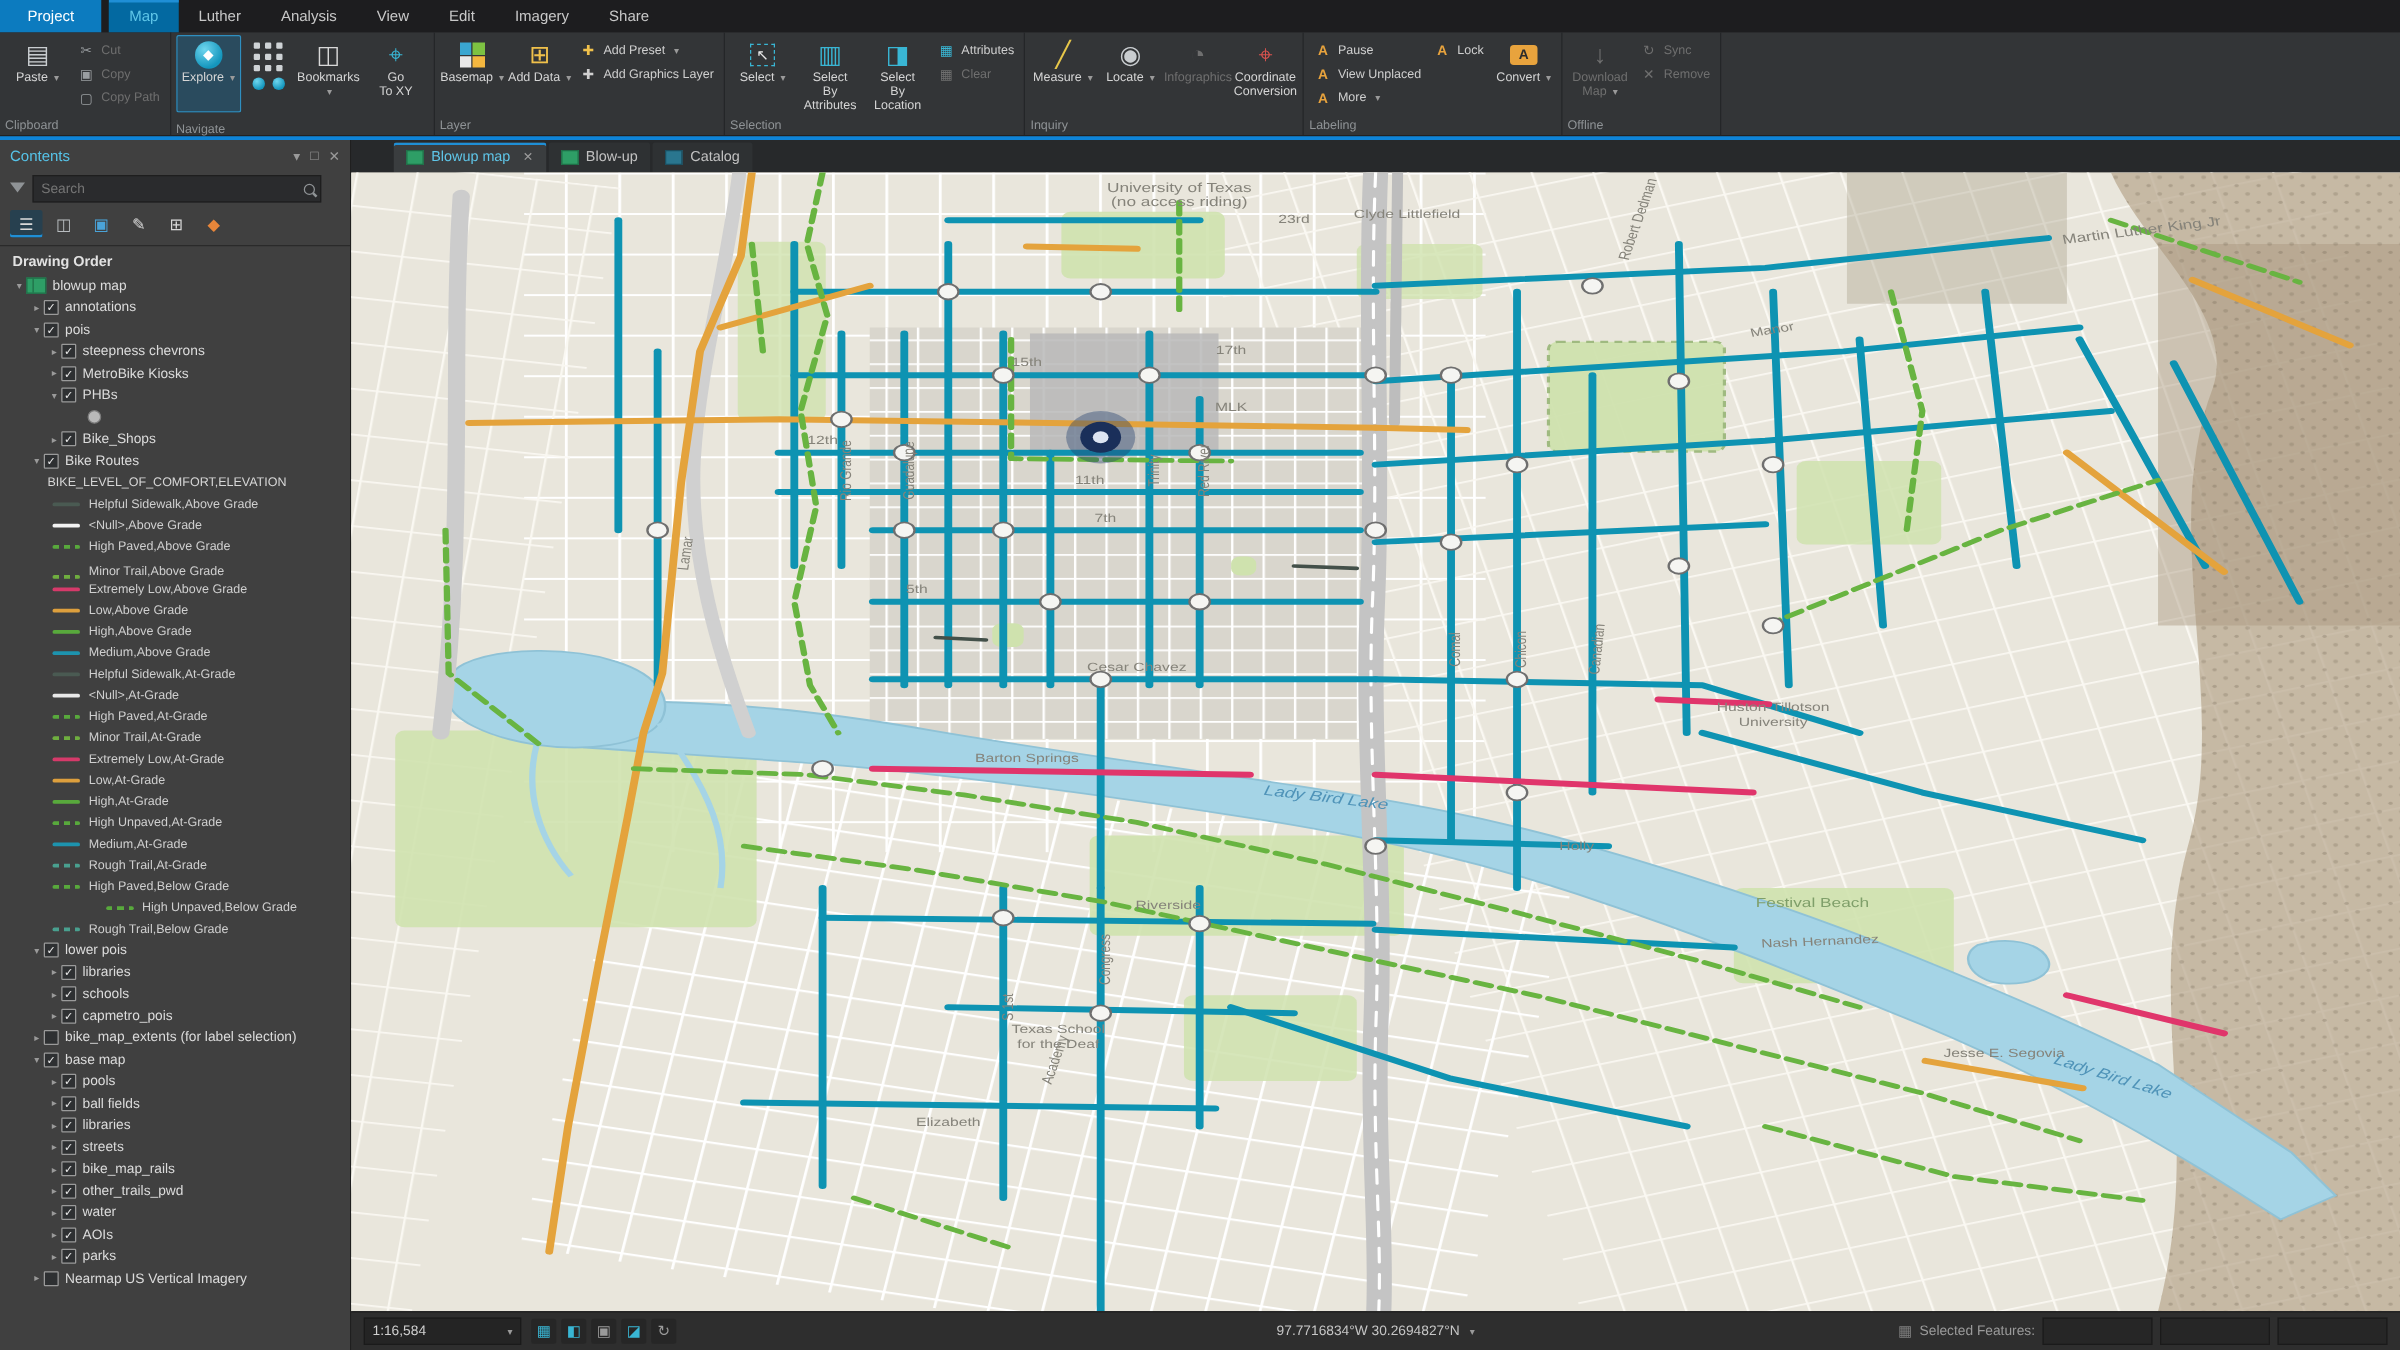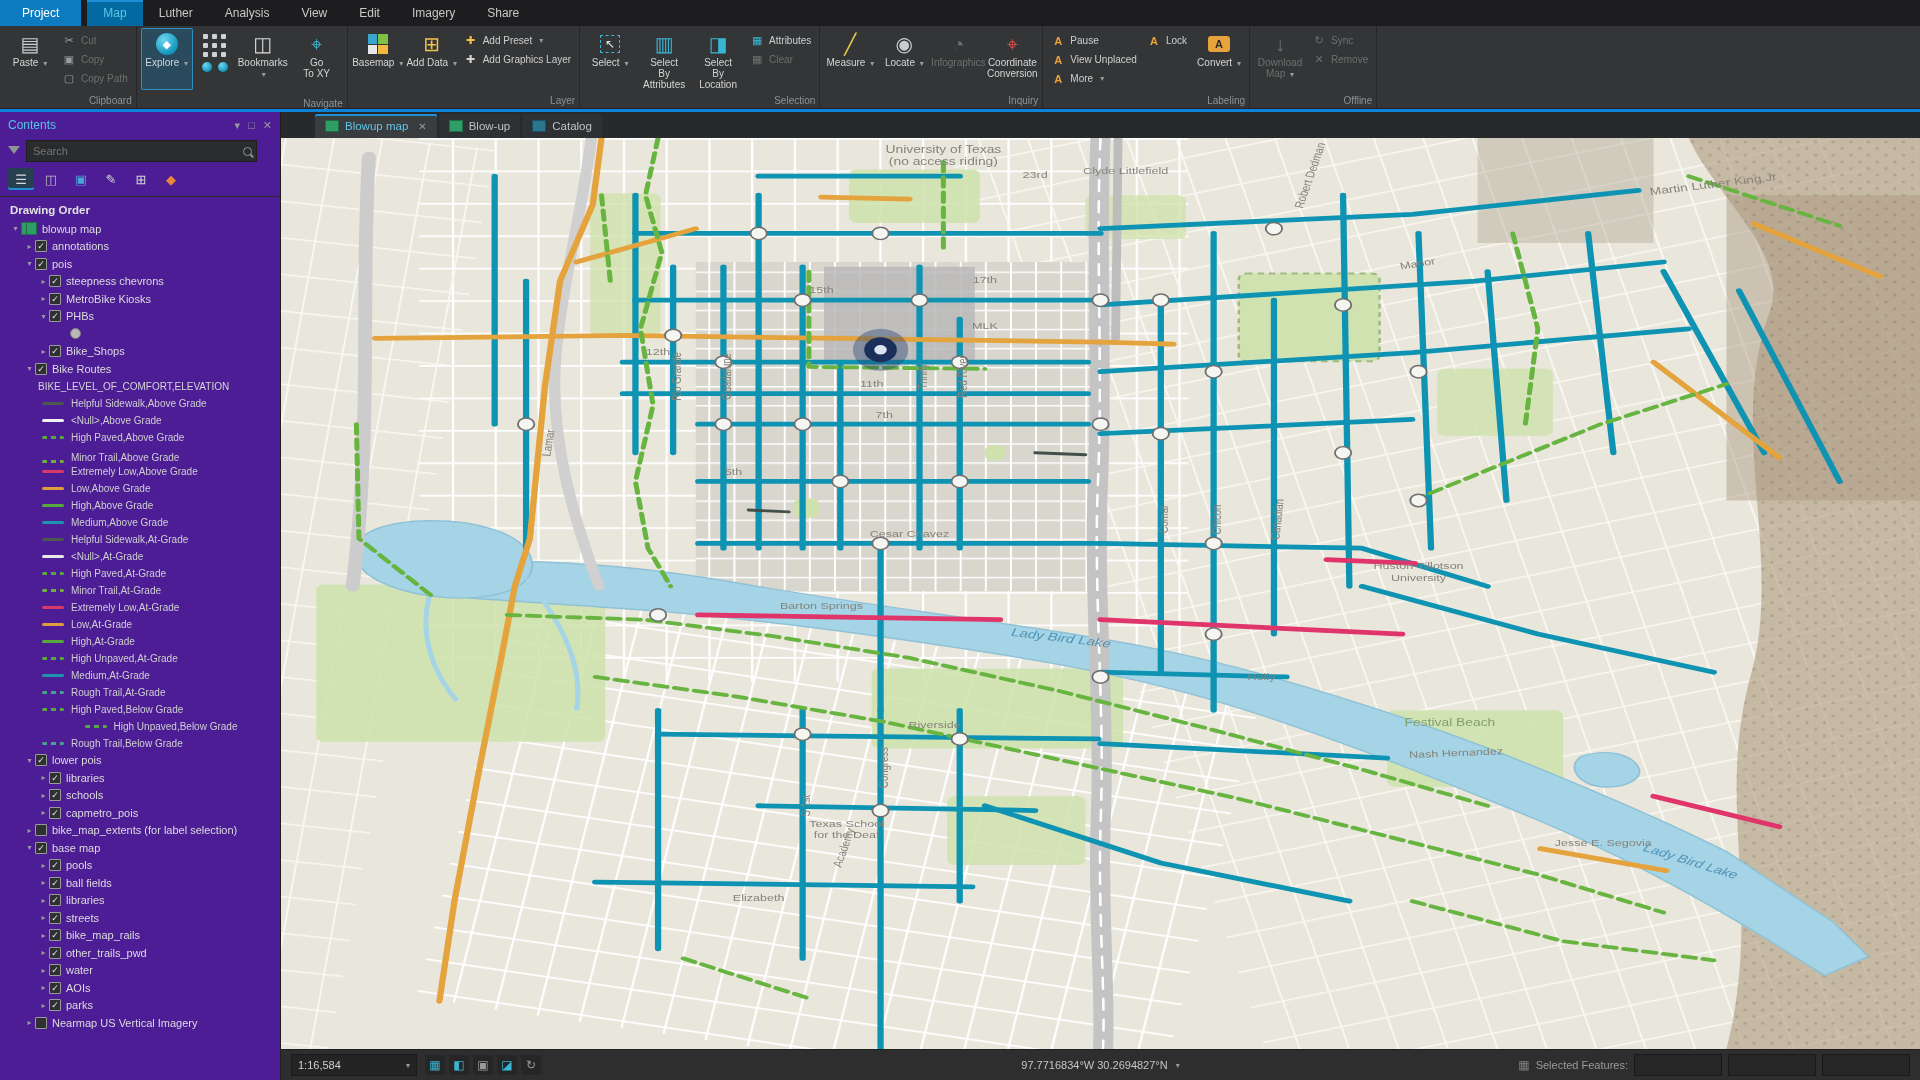--- a/index.html
+++ b/index.html
@@ -9,21 +9,21 @@
   
   #tabrow{height:26px;background:#1d1d1f;display:flex;align-items:stretch;flex:0 0 auto;}
   .rtab{padding:0 16px;display:flex;align-items:center;font-size:12px;color:#c8c8c8;cursor:default;}
   .rtab.project{background:#0c7bbf;color:#fff;margin-right:6px;padding:0 22px;}
   .rtab.active{background:#0369a1;color:#5fc6e8;box-shadow:inset 0 2px 0 #1f8fd6;}
 
   
   #ribbon{height:82px;background:#333537;display:flex;align-items:stretch;flex:0 0 auto;border-bottom:1px solid #222;}
   .rb-group{display:flex;flex-direction:column;border-right:1px solid #242628;padding:2px 4px 0 4px;}
   .rb-items{flex:1;display:flex;align-items:flex-start;gap:2px;}
-  .rb-caption{height:15px;font-size:10px;color:#8f9396;text-align:right;line-height:15px;}
+  .rb-caption{height:15px;font-size:10px;color:#8f9396;text-align:left;line-height:15px;}
   .rb-big{width:52px;height:62px;display:flex;flex-direction:column;align-items:center;justify-content:flex-start;
     border-radius:2px;color:#d5d5d5;font-size:10px;text-align:center;line-height:11px;padding-top:3px;box-sizing:border-box;}
   .rb-big .bglyph{height:26px;display:flex;align-items:center;justify-content:center;font-size:20px;}
   .rb-big.disabled{color:#6f6f6f;}
   .rb-big.activebtn{background:#2a4b5e;box-shadow:inset 0 0 0 1px #2f8fc0;}
   .rb-stack{display:flex;flex-direction:column;justify-content:flex-start;gap:2px;padding-top:4px;}
   .rb-small{display:flex;align-items:center;gap:5px;height:17px;font-size:10px;color:#cfcfcf;padding:0 4px;border-radius:2px;white-space:nowrap;}
   .rb-small.disabled{color:#6f6f6f;}
   .rb-small .sglyph{width:14px;text-align:center;font-size:11px;}
   .caret{font-size:8px;color:#9a9a9a;margin-left:2px;}
@@ -39,21 +39,21 @@
   .dots{display:grid;grid-template-columns:repeat(3,6px);grid-template-rows:repeat(3,6px);gap:3px;}
   .dots i{width:5px;height:5px;background:#cfd3d6;border-radius:1px;}
   .minis{display:flex;gap:6px;}
   .minis i{width:10px;height:10px;border-radius:50%;background:radial-gradient(circle at 35% 30%,#6fd6ef,#1496bd 70%);}
   #accent{height:3px;background:#0e84d8;flex:0 0 auto;}
 
   
   #body{flex:1;display:flex;min-height:0;}
 
   
-  #contents{width:280px;background:#4c1d95;border-right:1px solid #1f1f1f;display:flex;flex-direction:column;flex:0 0 auto;}
+  #contents{width:280px;background:#404040;border-right:1px solid #1f1f1f;display:flex;flex-direction:column;flex:0 0 auto;}
   #c-head{height:26px;display:flex;align-items:center;padding:0 8px;font-size:12px;color:#56c3e8;}
   #c-head .sp{flex:1;}
   #c-head .hic{color:#9a9a9a;font-size:11px;margin-left:8px;}
   #c-search{display:flex;align-items:center;gap:6px;padding:2px 8px 4px 8px;}
   .funnel{width:0;height:0;border-left:6px solid transparent;border-right:6px solid transparent;border-top:8px solid #8f9396;position:relative;top:-1px;}
   #c-search input{flex:1;background:#2a2b2d;border:1px solid #1e1e1e;color:#bdbdbd;font-size:11px;height:20px;padding:0 20px 0 6px;outline:none;}
   .mag{position:relative;left:-20px;width:7px;height:7px;border:1.5px solid #8f9396;border-radius:50%;flex:0 0 auto;}
   .mag:after{content:"";position:absolute;left:6px;top:7px;width:4px;height:1.5px;background:#8f9396;transform:rotate(45deg);}
   #c-tools{display:flex;gap:4px;padding:2px 8px 6px 8px;border-bottom:1px solid #2a2a2a;}
   .ctool{width:26px;height:22px;display:flex;align-items:center;justify-content:center;font-size:13px;border-radius:2px;}

